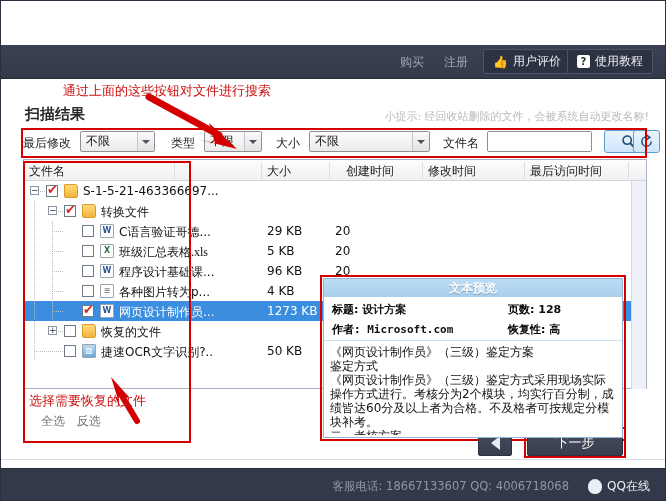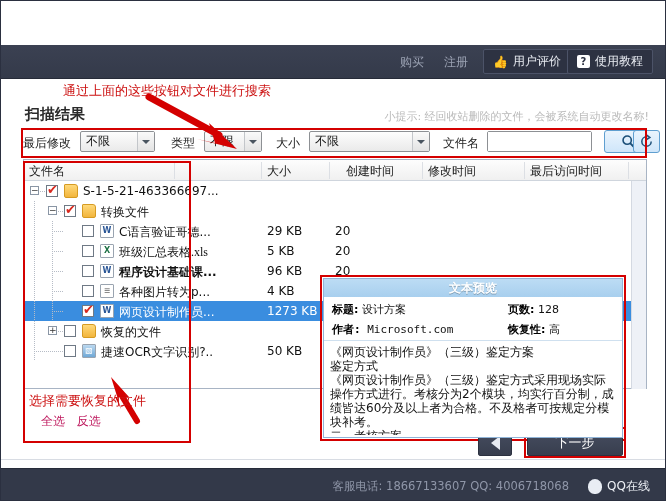--- a/index.html
+++ b/index.html
@@ -220,38 +220,38 @@
     background: #ffffff; border: 1px solid #8fb4d8;
     z-index: 5;
   }
   .pv-title {
     height: 18px; background: linear-gradient(#bcdcf4, #a8cfee);
     color: #ffffff; font-size: 12px; font-weight: bold;
     display: flex; align-items: center; justify-content: center;
     text-shadow: 0 1px 0 rgba(0,0,0,.25);
   }
   .pv-meta { position: relative; height: 44px; border-bottom: 1px solid #cfe0ef; }
-  .pv-field { position: absolute; font-size: 11px; color: #111; white-space: nowrap; }
+  .pv-field { position: absolute; font-size: 11px; color: #111; white-space: nowrap; font-weight: bold; }
   .pv-field b { color: #000; }
   #pv-f1 { left: 8px; top: 5px; }
   #pv-f2 { left: 8px; top: 25px; font-family: "DejaVu Sans Mono", "Liberation Mono", monospace; }
   #pv-f3 { left: 184px; top: 5px; }
   #pv-f4 { left: 184px; top: 25px; }
   .pv-body {
     padding: 4px 6px; font-size: 12px; color: #111; line-height: 14px;
     white-space: pre-wrap; overflow: hidden; height: 94px;
   }
 
   
   .annot-bottom {
     position: absolute; left: 28px; top: 313px;
     font-size: 13px; color: #cc1111; white-space: nowrap;
   }
   .selops { position: absolute; left: 40px; top: 334px; font-size: 12px; }
-  .selops a { color: #be185d; text-decoration: none; margin-right: 8px; cursor: pointer; }
+  .selops a { color: #737373; text-decoration: none; margin-right: 8px; cursor: pointer; }
 
   .navbtn {
     position: absolute; top: 350px; height: 27px;
     background: linear-gradient(#464d60, #383e4e);
     border: 1px solid #2c3140; border-radius: 2px;
     color: #ffffff; font-size: 13px;
     display: flex; align-items: center; justify-content: center;
     cursor: pointer;
   }
   #btn-prev { left: 477px; width: 34px; }
@@ -406,21 +406,21 @@
           <div class="fsize">5 KB</div>
           <div class="fdate d1">20</div>
         </div>
 
         <div class="row" style="top:80px;">
           <div class="guide" style="left:10px;"></div>
           <div class="guide" style="left:28px;"></div>
           <div class="guide-h" style="left:28px;width:11px;"></div>
           <div class="cb" style="left:58px;"></div>
           <div class="fico doc-w" style="left:76px;">W</div>
-          <div class="fname" style="left:95px;font-weight:bold;">程序设计基础课...</div>
+          <div class="fname" style="left:95px;">程序设计基础课...</div>
           <div class="fsize">96 KB</div>
           <div class="fdate d1">20</div>
         </div>
 
         <div class="row" style="top:100px;">
           <div class="guide" style="left:10px;"></div>
           <div class="guide" style="left:28px;"></div>
           <div class="guide-h" style="left:28px;width:11px;"></div>
           <div class="cb" style="left:58px;"></div>
           <div class="fico doc-t" style="left:76px;">≡</div>

